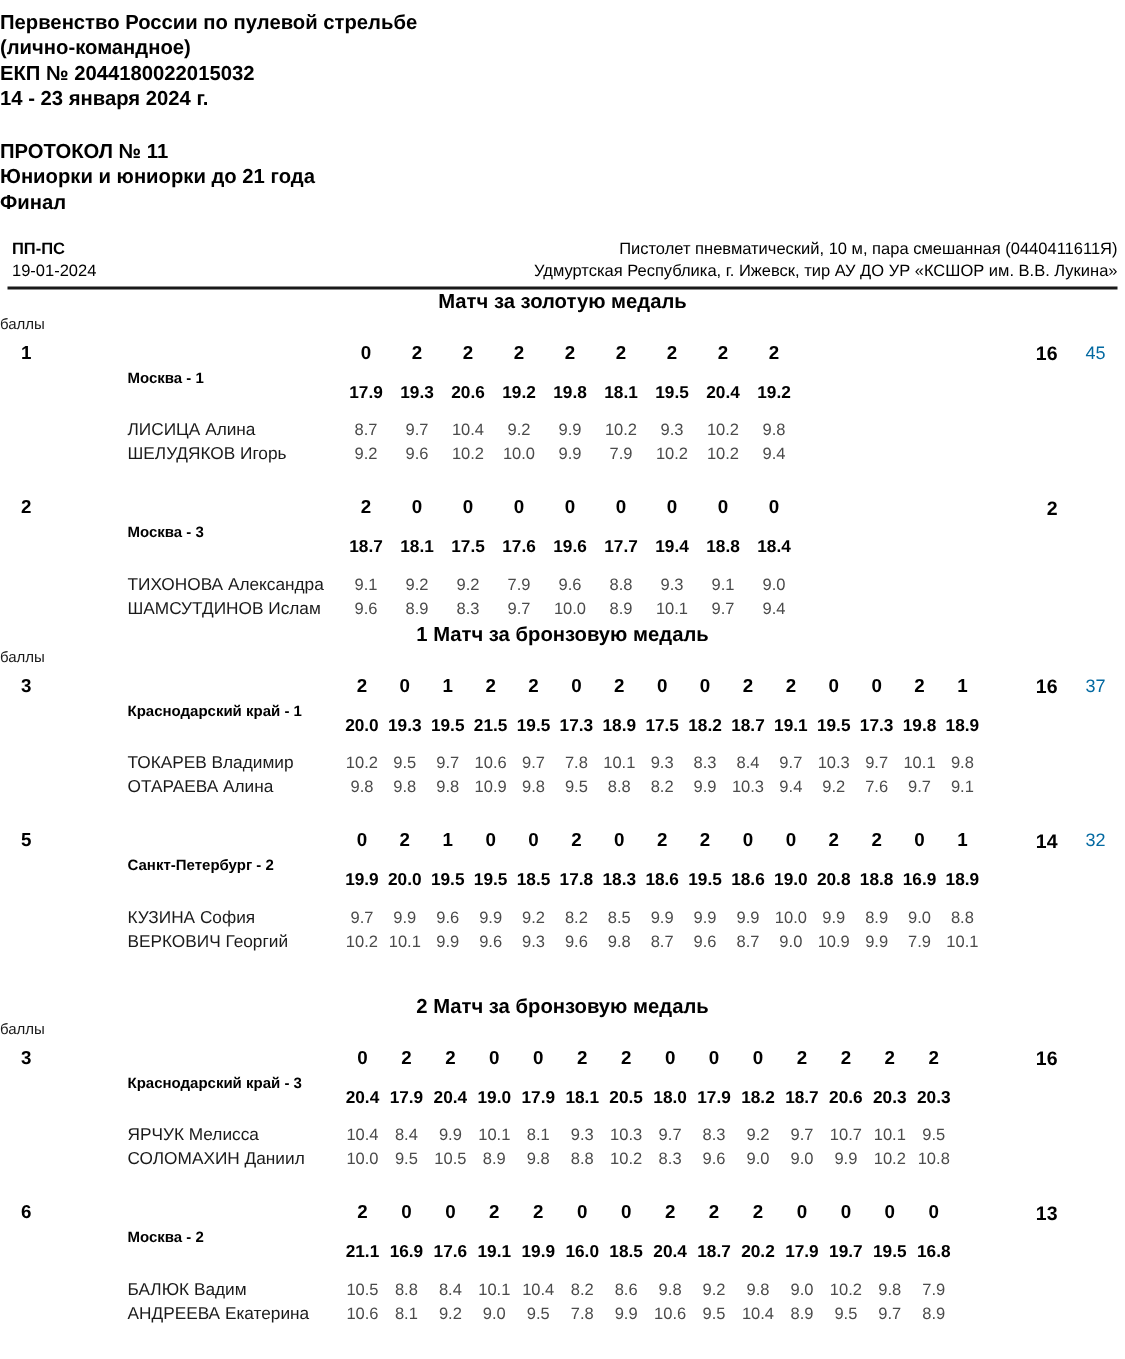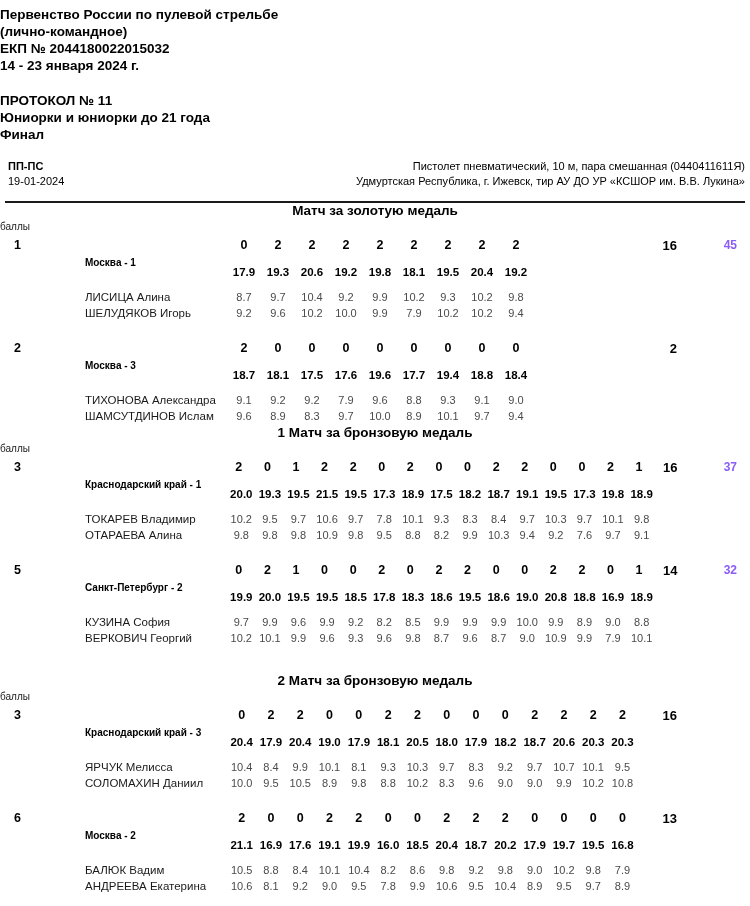--- a/index.html
+++ b/index.html
@@ -4,21 +4,21 @@
 <style>
   html,body{margin:0;padding:0;background:#fff;}
   body{
     width:750px;height:906px;overflow:hidden;
     font-family:"Liberation Sans","DejaVu Sans",sans-serif;
     color:#000;position:relative;
   }
   .doc-header{text-align:left;padding-top:6px;}
   .title-line{font-weight:bold;font-size:13.5px;line-height:17px;}
   .protocol-block{margin-top:18px;}
-  .info-wrap{margin:16px 5px 0 5px;border-bottom:2px solid #1a1a1a;padding-bottom:12px;
+  .info-wrap{margin:16px 5px 0 5px;border-bottom:2px solid #1a1a1a;padding-bottom:2px;
     display:flex;justify-content:space-between;align-items:flex-end;}
   .info-left{font-size:11px;line-height:15px;text-align:left;padding-left:3px;}
   .info-left .code{font-weight:bold;}
   .info-right{font-size:11px;line-height:15px;text-align:right;}
   .match-title{margin:0;text-align:center;font-weight:bold;font-size:13.5px;line-height:16px;}
   .points-label{padding-right:28px;font-size:10px;color:#1a1a1a;margin-top:2px;height:12px;line-height:12px;}
   .match{}
   .match-2{margin-top:0;}
   .match-3{margin-top:26px;}
   .team-block{position:relative;margin-top:5px;}
@@ -34,21 +34,21 @@
   .c-rank{width:85px;padding-left:14px;box-sizing:border-box;font-weight:bold;font-size:12.5px;}
   .c-name-space{width:142px;}
   .c-pname{width:227px;padding-left:85px;box-sizing:border-box;font-size:11.5px;color:#1a1a1a;white-space:nowrap;}
   .c-scores{display:flex;}
   .cell{text-align:center;white-space:nowrap;}
   .cols-9 .cell{width:34px;}
   .cols-15 .cell{width:28.6px;}
   .cols-14 .cell{width:29.3px;}
   .trow.player .cell{color:#4a4a4a;}
   .c-total{margin-left:auto;min-width:24px;text-align:right;font-weight:bold;font-size:13px;}
-  .c-extra{width:32px;text-align:right;font-weight:bold;font-size:12px;color:#8b5cf6;padding-left:28px;}
+  .c-extra{width:32px;text-align:right;font-weight:normal;font-size:12px;color:#0369a1;}
 </style>
 </head>
 <body>
 
 <div class="page">
 
   <header class="doc-header">
     <div class="title-line">Первенство России по пулевой стрельбе</div>
     <div class="title-line">(лично-командное)</div>
     <div class="title-line">ЕКП № 2044180022015032</div>

